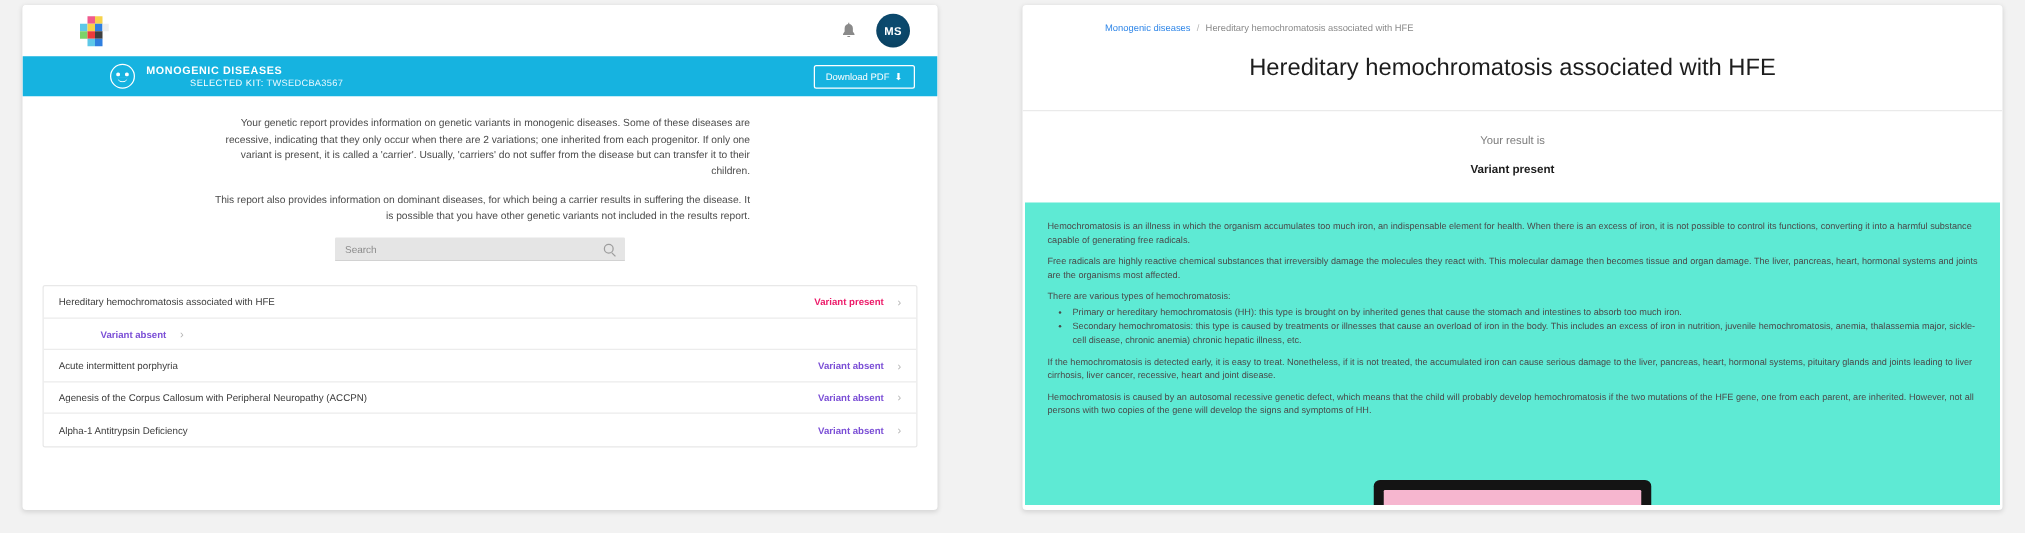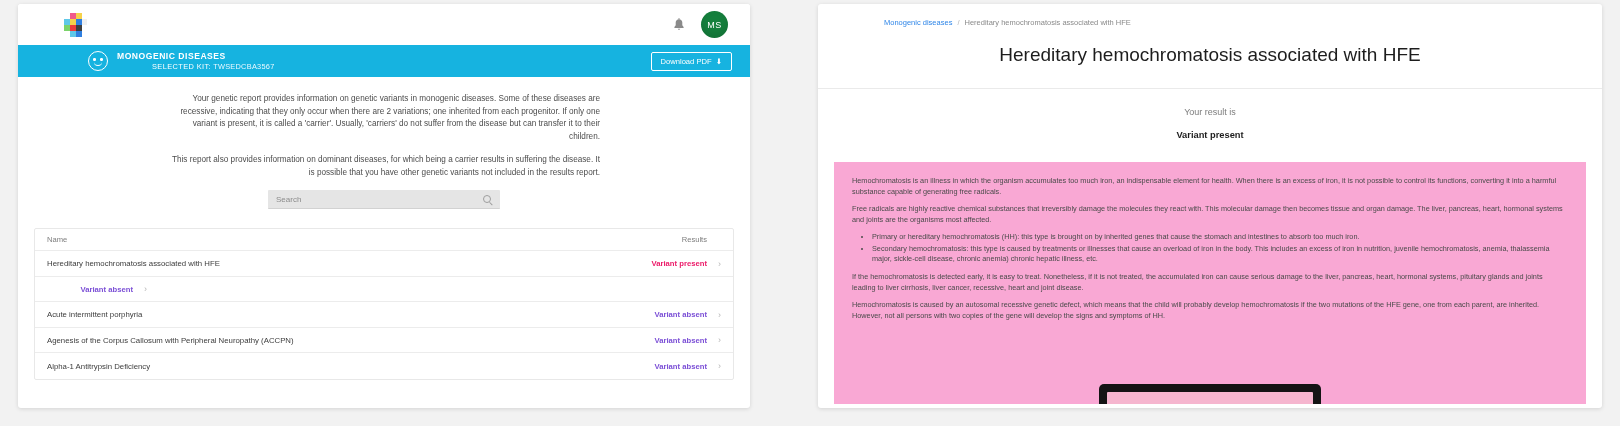--- a/index.html
+++ b/index.html
@@ -38,21 +38,21 @@
     content: ""; position: absolute; left: 0; right: 0; bottom: 4px;
     height: 2px; background: #2f86e8;
   }
   .topbar-right {
     margin-left: auto; display: flex; align-items: center;
     gap: 16px; padding-right: 22px;
   }
   .bell { width: 12px; height: 14px; position: relative; cursor: pointer; }
   .avatar {
     width: 27px; height: 27px; border-radius: 50%;
-    background: #15803d; color: #fff; font-size: 9px; font-weight: normal;
+    background: #0c4a6e; color: #fff; font-size: 9px; font-weight: bold;
     display: flex; align-items: center; justify-content: center;
     letter-spacing: 0.4px; cursor: pointer;
     box-shadow: inset 0 -4px 8px rgba(0,0,0,0.12);
   }
 
   .banner {
     height: 32px; background: #16b3e0;
     display: flex; align-items: center; padding: 0 18px 0 70px;
   }
   .banner-icon {
@@ -150,21 +150,21 @@
   .detail-title {
     text-align: center; font-size: 19px; color: #1d1d1d;
     margin-top: 17px; font-weight: normal;
   }
   .detail-divider { height: 1px; background: #eaeaea; margin-top: 22px; }
   .result-block { text-align: center; padding: 18px 0 22px 0; }
   .result-label { font-size: 9px; color: #7c7c7c; }
   .result-value { font-size: 9.3px; color: #1d1d1d; font-weight: bold; margin-top: 13px; }
 
   .gray-box {
-    background: #f9a8d4; margin: 0 16px; padding: 14px 18px 0 18px;
+    background: #5eead4; margin: 0 2px; padding: 14px 18px 0 18px;
     height: 242px; overflow: hidden; position: relative;
   }
   .gray-box p {
     font-size: 7.3px; line-height: 1.45; color: #4a4a4a; margin-bottom: 7px;
   }
   .gray-box ul { margin: 0 0 7px 20px; }
   .gray-box li {
     font-size: 7.3px; line-height: 1.45; color: #4a4a4a; margin-bottom: 1px;
   }
   .gray-box p.tight { margin-bottom: 2px; }
@@ -232,25 +232,20 @@
     </div>
 
     <div class="search-wrap">
       <div class="search-box">
         <input type="text" placeholder="Search" style="">
         <span class="search-icon"></span>
       </div>
     </div>
 
     <div class="table-card">
-      <div class="trow thead">
-        <div class="th name">Name</div>
-        <div class="th results">Results</div>
-        <div class="chev-ph"></div>
-      </div>
 
       <div class="trow">
         <div class="td name">Hereditary hemochromatosis associated with HFE</div>
         <div class="td results present">Variant present</div>
         <div class="chev">›</div>
       </div>
 
       <div class="trow">
         <div class="td results absent">Variant absent</div>
         <div class="chev">›</div>
@@ -289,20 +284,21 @@
     <div class="detail-divider"></div>
 
     <div class="result-block">
       <div class="result-label">Your result is</div>
       <div class="result-value">Variant present</div>
     </div>
 
     <div class="gray-box">
       <p>Hemochromatosis is an illness in which the organism accumulates too much iron, an indispensable element for health. When there is an excess of iron, it is not possible to control its functions, converting it into a harmful substance capable of generating free radicals.</p>
       <p>Free radicals are highly reactive chemical substances that irreversibly damage the molecules they react with. This molecular damage then becomes tissue and organ damage. The liver, pancreas, heart, hormonal systems and joints are the organisms most affected.</p>
+      <p class="tight">There are various types of hemochromatosis:</p>
       <ul>
         <li>Primary or hereditary hemochromatosis (HH): this type is brought on by inherited genes that cause the stomach and intestines to absorb too much iron.</li>
         <li>Secondary hemochromatosis: this type is caused by treatments or illnesses that cause an overload of iron in the body. This includes an excess of iron in nutrition, juvenile hemochromatosis, anemia, thalassemia major, sickle-cell disease, chronic anemia) chronic hepatic illness, etc.</li>
       </ul>
       <p>If the hemochromatosis is detected early, it is easy to treat. Nonetheless, if it is not treated, the accumulated iron can cause serious damage to the liver, pancreas, heart, hormonal systems, pituitary glands and joints leading to liver cirrhosis, liver cancer, recessive, heart and joint disease.</p>
       <p>Hemochromatosis is caused by an autosomal recessive genetic defect, which means that the child will probably develop hemochromatosis if the two mutations of the HFE gene, one from each parent, are inherited. However, not all persons with two copies of the gene will develop the signs and symptoms of HH.</p>
 
       <div class="video-ph">
         <div class="video-inner"></div>
       </div>

